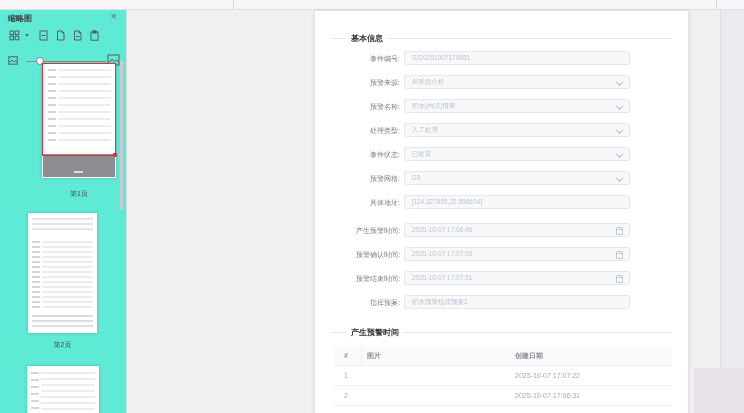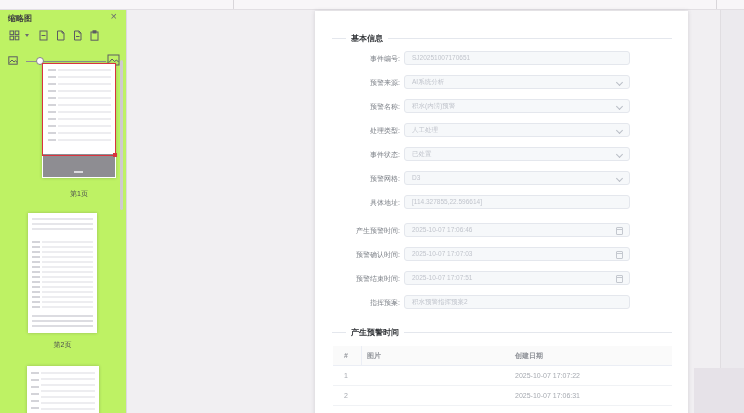--- a/index.html
+++ b/index.html
@@ -6,21 +6,21 @@
   body{width:744px;height:413px;position:relative;overflow:hidden;
        font-family:"Liberation Sans","DejaVu Sans",sans-serif;
        background:#f1eff2;-webkit-font-smoothing:antialiased}
   
   .topstrip{position:absolute;left:0;top:0;width:744px;height:9px;background:#f8f6f8;border-bottom:1px solid #e2dfe3}
   .tick{position:absolute;top:0;width:1px;height:9px;background:#d9d6da}
   
   .right-band{position:absolute;left:720px;top:10px;width:24px;height:403px;background:#eceaee;border-left:1px solid #e0dde1}
   .corner{position:absolute;left:694px;top:368px;width:50px;height:45px;background:#e6e2e8}
   
-  .sidebar{position:absolute;left:0;top:10px;width:126px;height:403px;background:#bef264;border-right:1px solid #ddd9de}
+  .sidebar{position:absolute;left:0;top:10px;width:126px;height:403px;background:#5eead4;border-right:1px solid #ddd9de}
   .panel-title{position:absolute;left:8px;top:3px;font-size:8px;font-weight:bold;color:#3c3c40}
   .panel-close{position:absolute;right:9px;top:1px;font-size:11px;color:#6b6b70;cursor:pointer;line-height:11px}
   .ptoolbar{position:absolute;left:8px;top:19px;height:13px;display:flex;align-items:center}
   .ptoolbar .tb{width:12px;height:12px;margin-right:5px;display:flex;align-items:center;justify-content:center;cursor:pointer}
   .caret{width:0;height:0;border-left:2.5px solid transparent;border-right:2.5px solid transparent;border-top:3px solid #6b6b70;margin-right:8px}
   .slider-row{position:absolute;left:8px;top:44px;right:6px;height:14px}
   .track{position:absolute;left:18px;top:7px;width:80px;height:1px;background:#8f8d92}
   .knob{position:absolute;left:28px;top:3px;width:8px;height:8px;border-radius:50%;background:#fdfdfd;border:1px solid #85838a;box-sizing:border-box;cursor:pointer}
   .img-ico-sm{position:absolute;left:0;top:2px}
   .img-ico-lg{position:absolute;right:0;top:0}

